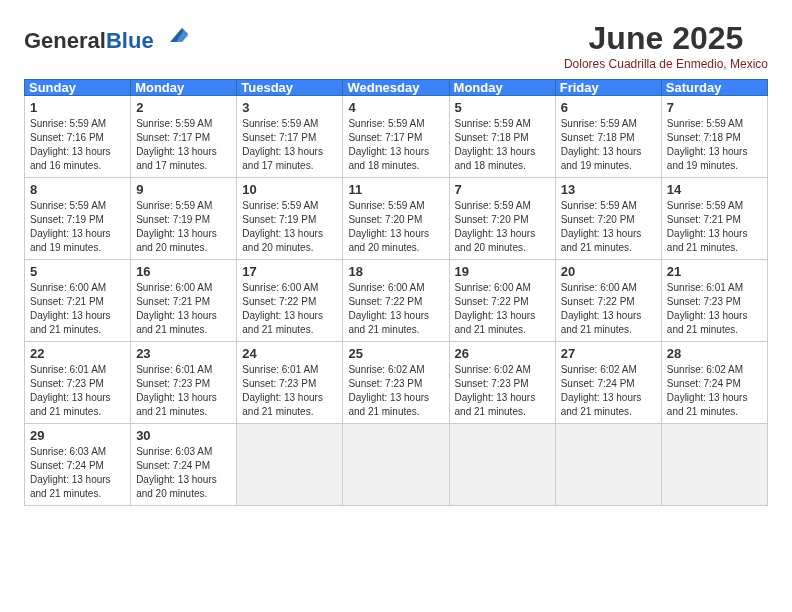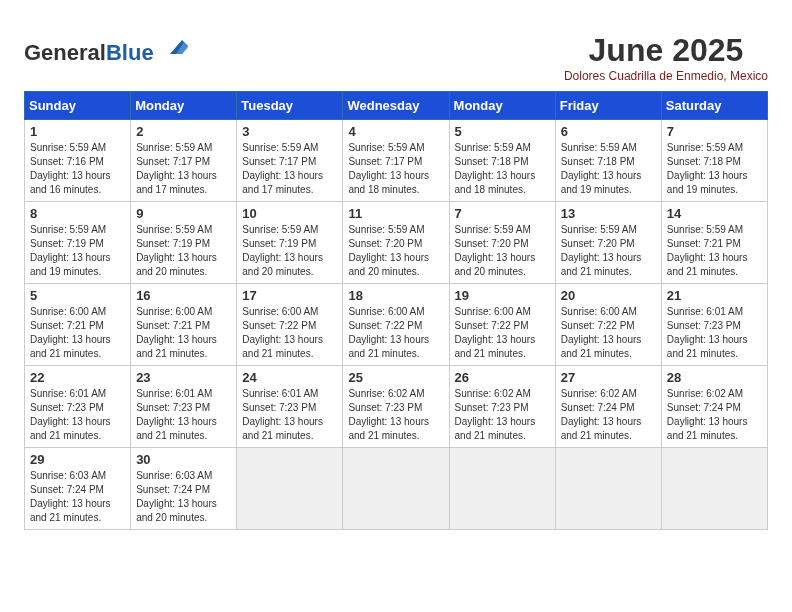--- a/index.html
+++ b/index.html
@@ -8,21 +8,20 @@
       background: #fff;
       width: 792px;
       min-height: 612px;
       padding: 20px 24px 20px 24px;
     }
     .header-row {
       display: flex;
       justify-content: space-between;
       align-items: flex-start;
       margin-bottom: 6px;
-      margin-top: 12px;
     }
     .logo {
       display: flex;
       align-items: center;
     }
     .logo-text {
       font-size: 22px;
       font-weight: bold;
       line-height: 1.1;
     }
@@ -44,25 +43,25 @@
     .cal-subtitle {
       font-size: 12px;
       color: #7f1d1d;
     }
     table {
       width: 100%;
       border-collapse: collapse;
       margin-top: 8px;
     }
     th {
-      background: #1d4ed8;
+      background: #3b82f6;
       color: #fff;
       font-size: 13px;
       font-weight: bold;
-      padding: 6px 4px;
+      padding: 0 4px;
       text-align: left;
       border: 1px solid #2e6da4;
     }
     td {
       border: 1px solid #ccc;
       vertical-align: top;
       padding: 4px 5px;
       font-size: 10.5px;
       color: #333;
       width: calc(100% / 7);

